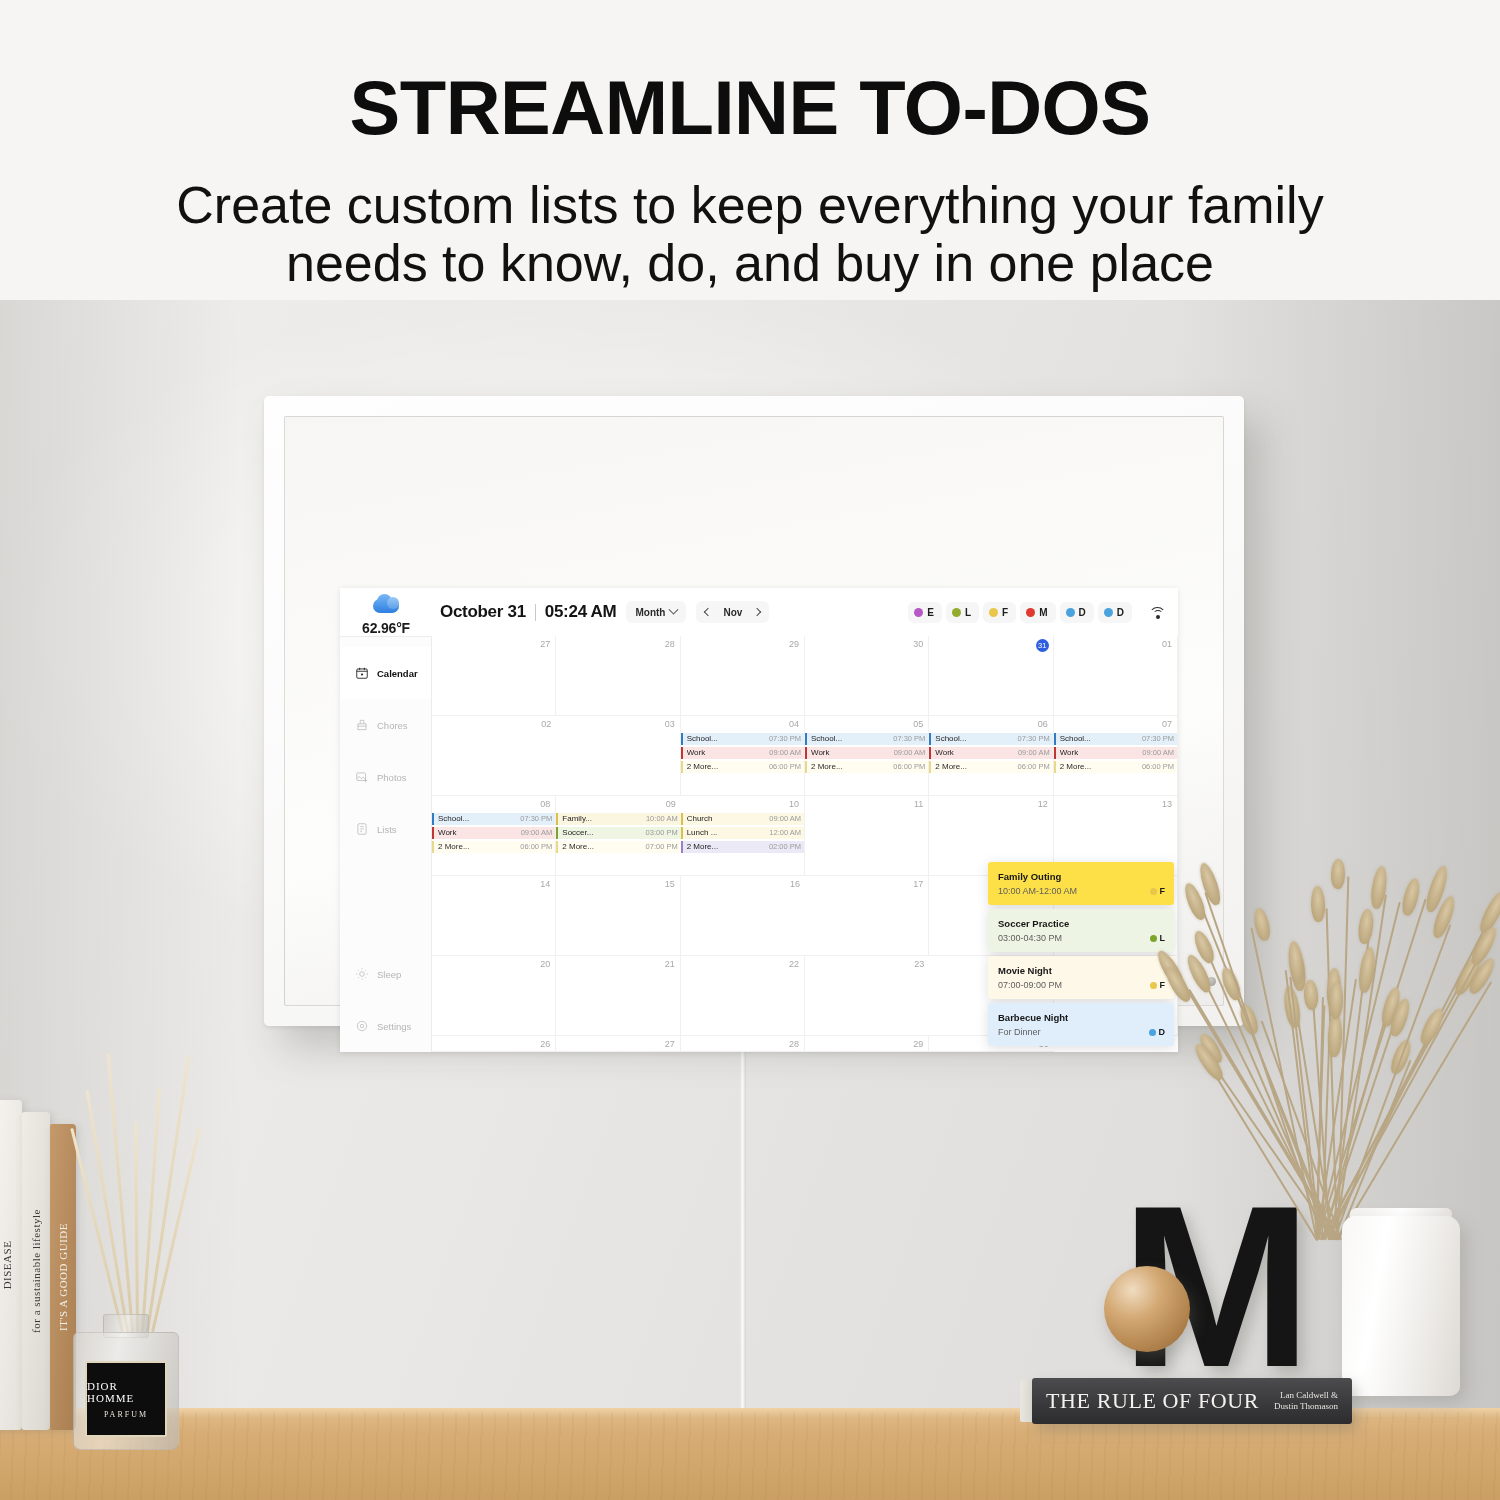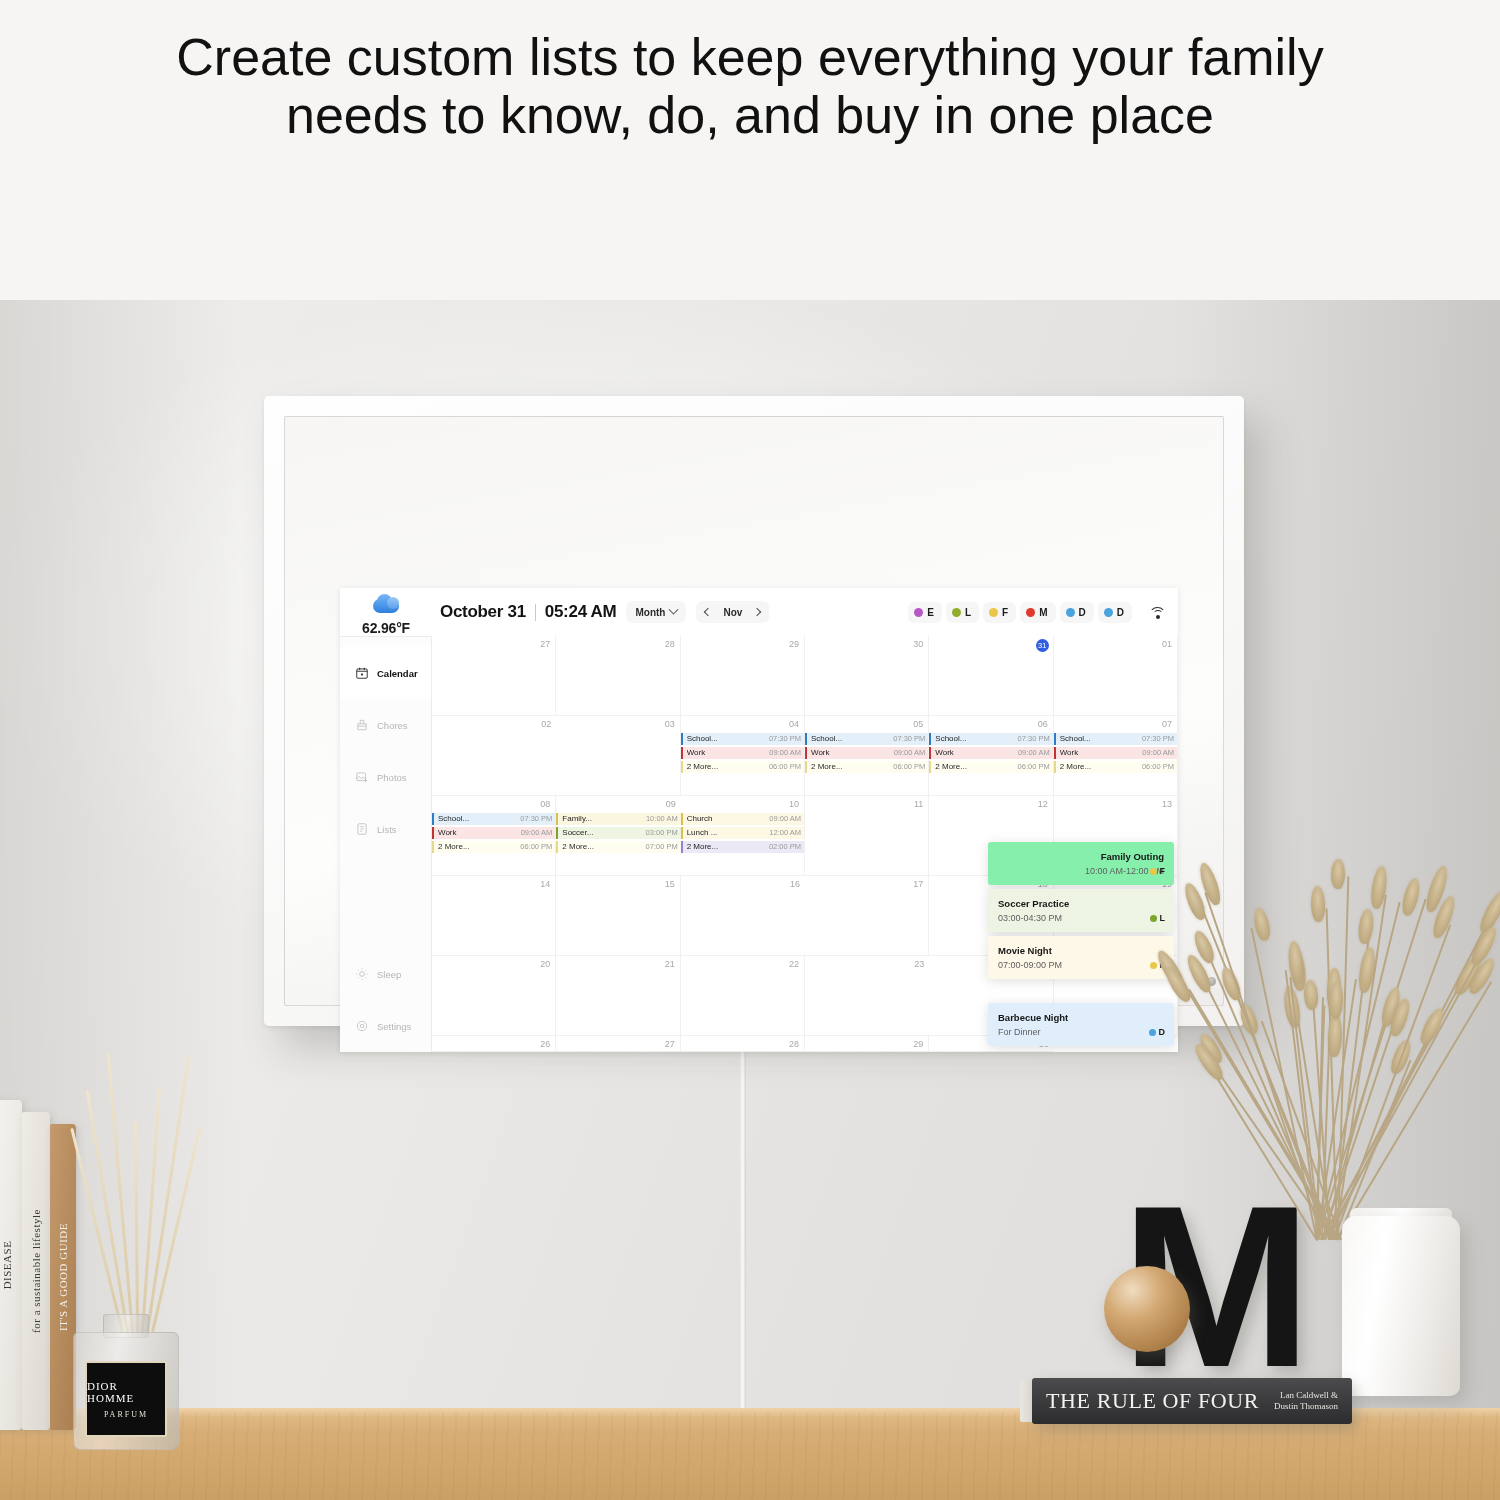--- a/index.html
+++ b/index.html
@@ -314,20 +314,21 @@
   .sphere {
     position:absolute; right:310px; bottom:148px; width:86px; height:86px; border-radius:50%;
     background: radial-gradient(circle at 33% 28%, #f0dcc0 0%, #d3a873 34%, #b3854f 68%, #8e6437 100%);
     box-shadow: 4px 8px 16px rgba(110,108,104,0.32);
   }
 </style>
 </head>
 <body>
 
 <div class="promo">
+  <div class="promo-title">STREAMLINE TO-DOS</div>
   <div class="promo-sub">Create custom lists to keep everything your family needs to know, do, and buy in one place</div>
 </div>
 
 <div class="scene">
   <div class="wall-upper"></div>
   <div class="wall-shadow-left"></div>
   <div class="wall-shadow-right"></div>
   <div class="cable"></div>
   <div class="desk"></div>
   <div class="desk-edge"></div>
@@ -655,21 +656,21 @@
                 </div>
                 <div class="cell">
                   <div class="daynum">29</div>
                 </div>
                 <div class="cell">
                   <div class="daynum">30</div>
                 </div>
               </div>
 
             <div class="detail" id="detail">
-                <div class="dcard" style="background: #86efac; text-align: right;">
+                <div class="dcard" style="background: #fde047;">
                   <div class="dtitle">Family Outing</div>
                   <div class="dtime">10:00 AM-12:00 AM</div>
                   <div class="dtag">
                     <span class="mdot" style="background:#e8c74a"></span>
                     <span>F</span>
                   </div>
                 </div>
                 <div class="dcard" style="background: rgb(238, 244, 228);">
                   <div class="dtitle">Soccer Practice</div>
                   <div class="dtime">03:00-04:30 PM</div>
@@ -679,21 +680,21 @@
                   </div>
                 </div>
                 <div class="dcard" style="background: rgb(253, 248, 232);">
                   <div class="dtitle">Movie Night</div>
                   <div class="dtime">07:00-09:00 PM</div>
                   <div class="dtag">
                     <span class="mdot" style="background:#e8c74a"></span>
                     <span>F</span>
                   </div>
                 </div>
-                <div class="dcard" style="background: rgb(224, 238, 251); margin-top: 20px;">
+                <div class="dcard" style="background: rgb(224, 238, 251);">
                   <div class="dtitle">Barbecue Night</div>
                   <div class="dtime">For Dinner</div>
                   <div class="dtag">
                     <span class="mdot" style="background:#4aa2de"></span>
                     <span>D</span>
                   </div>
                 </div>
               </div>
           </div>
         </div>

